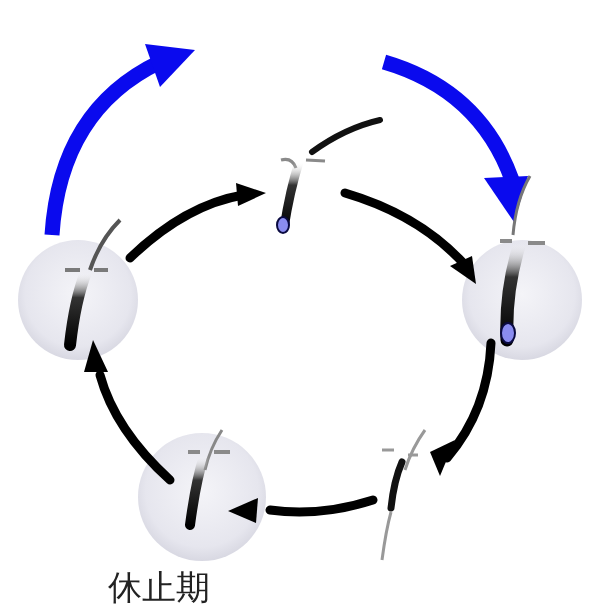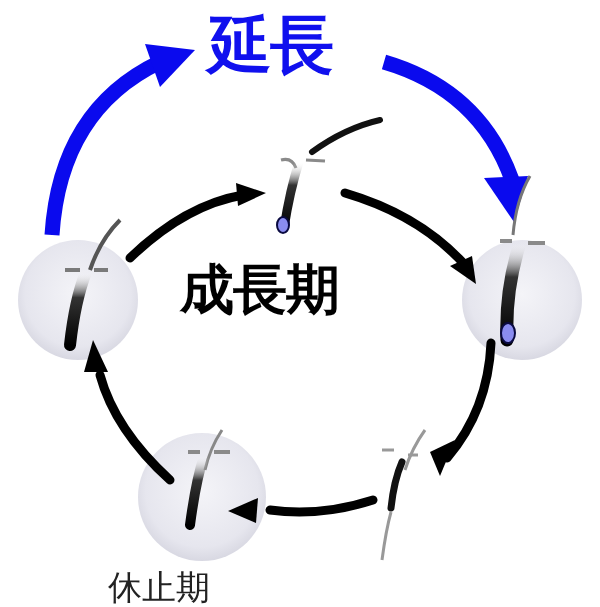--- a/index.html
+++ b/index.html
@@ -93,16 +93,14 @@
       <path d="M 391 512 Q 386 530 382 560" stroke="#999" stroke-width="3" fill="none"></path>
     </g>
 
     <g>
       <path d="M 222 430 Q 210 448 205 470" stroke="#888" stroke-width="3" fill="none"></path>
       <path d="M 188 452 L 200 452 M 214 452 L 230 452" stroke="#8a8a8a" stroke-width="4" fill="none"></path>
       <path d="M 204 456 Q 196 480 190 525" stroke="url(#hairGrad)" stroke-width="10" fill="none" stroke-linecap="round"></path>
     </g>
   </svg>
 
-  <div class="label title-ext">延長</div>
-  <div class="label center-label">成長期</div>
   <div class="label stage-label rest-label">休止期</div>
 </div>
 
 </body></html>

